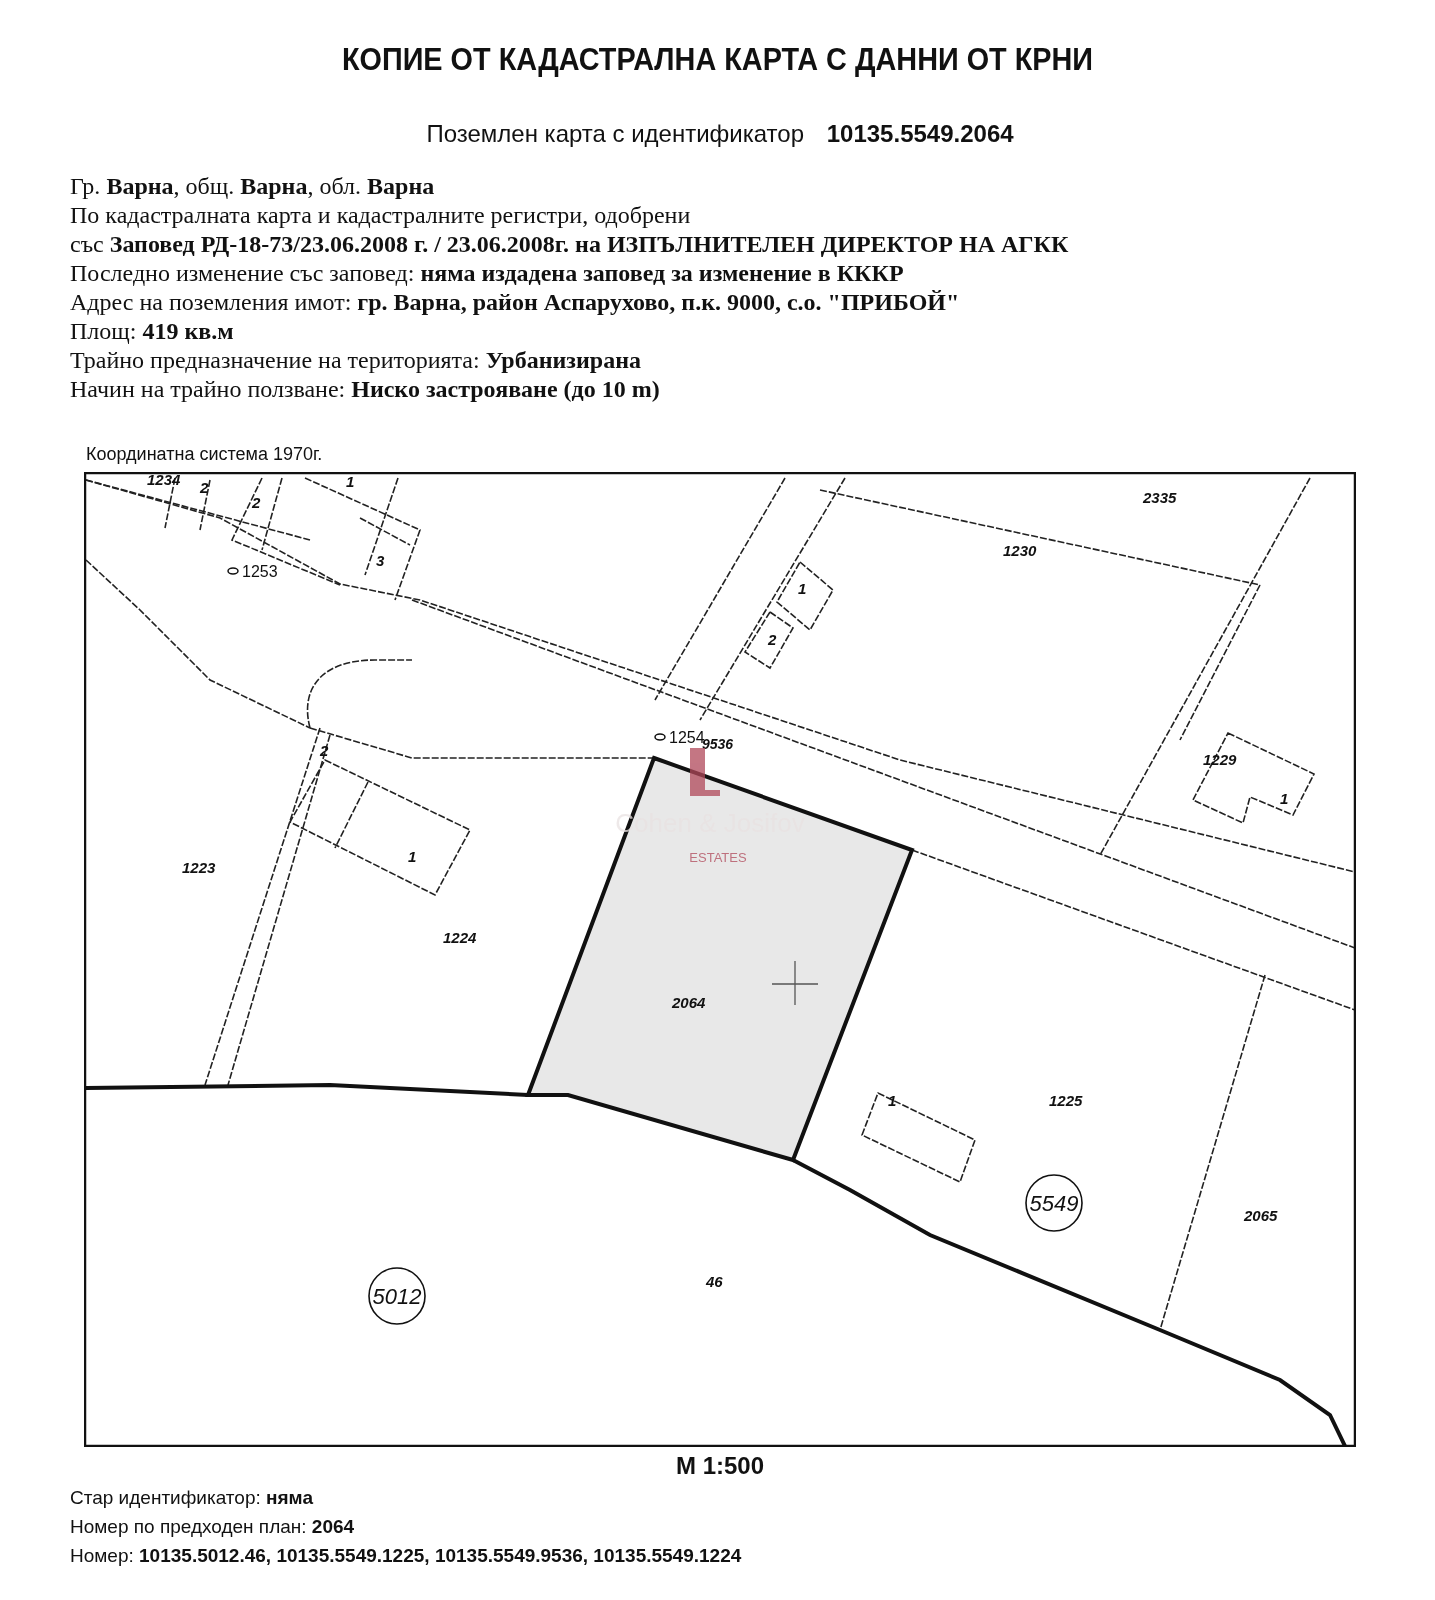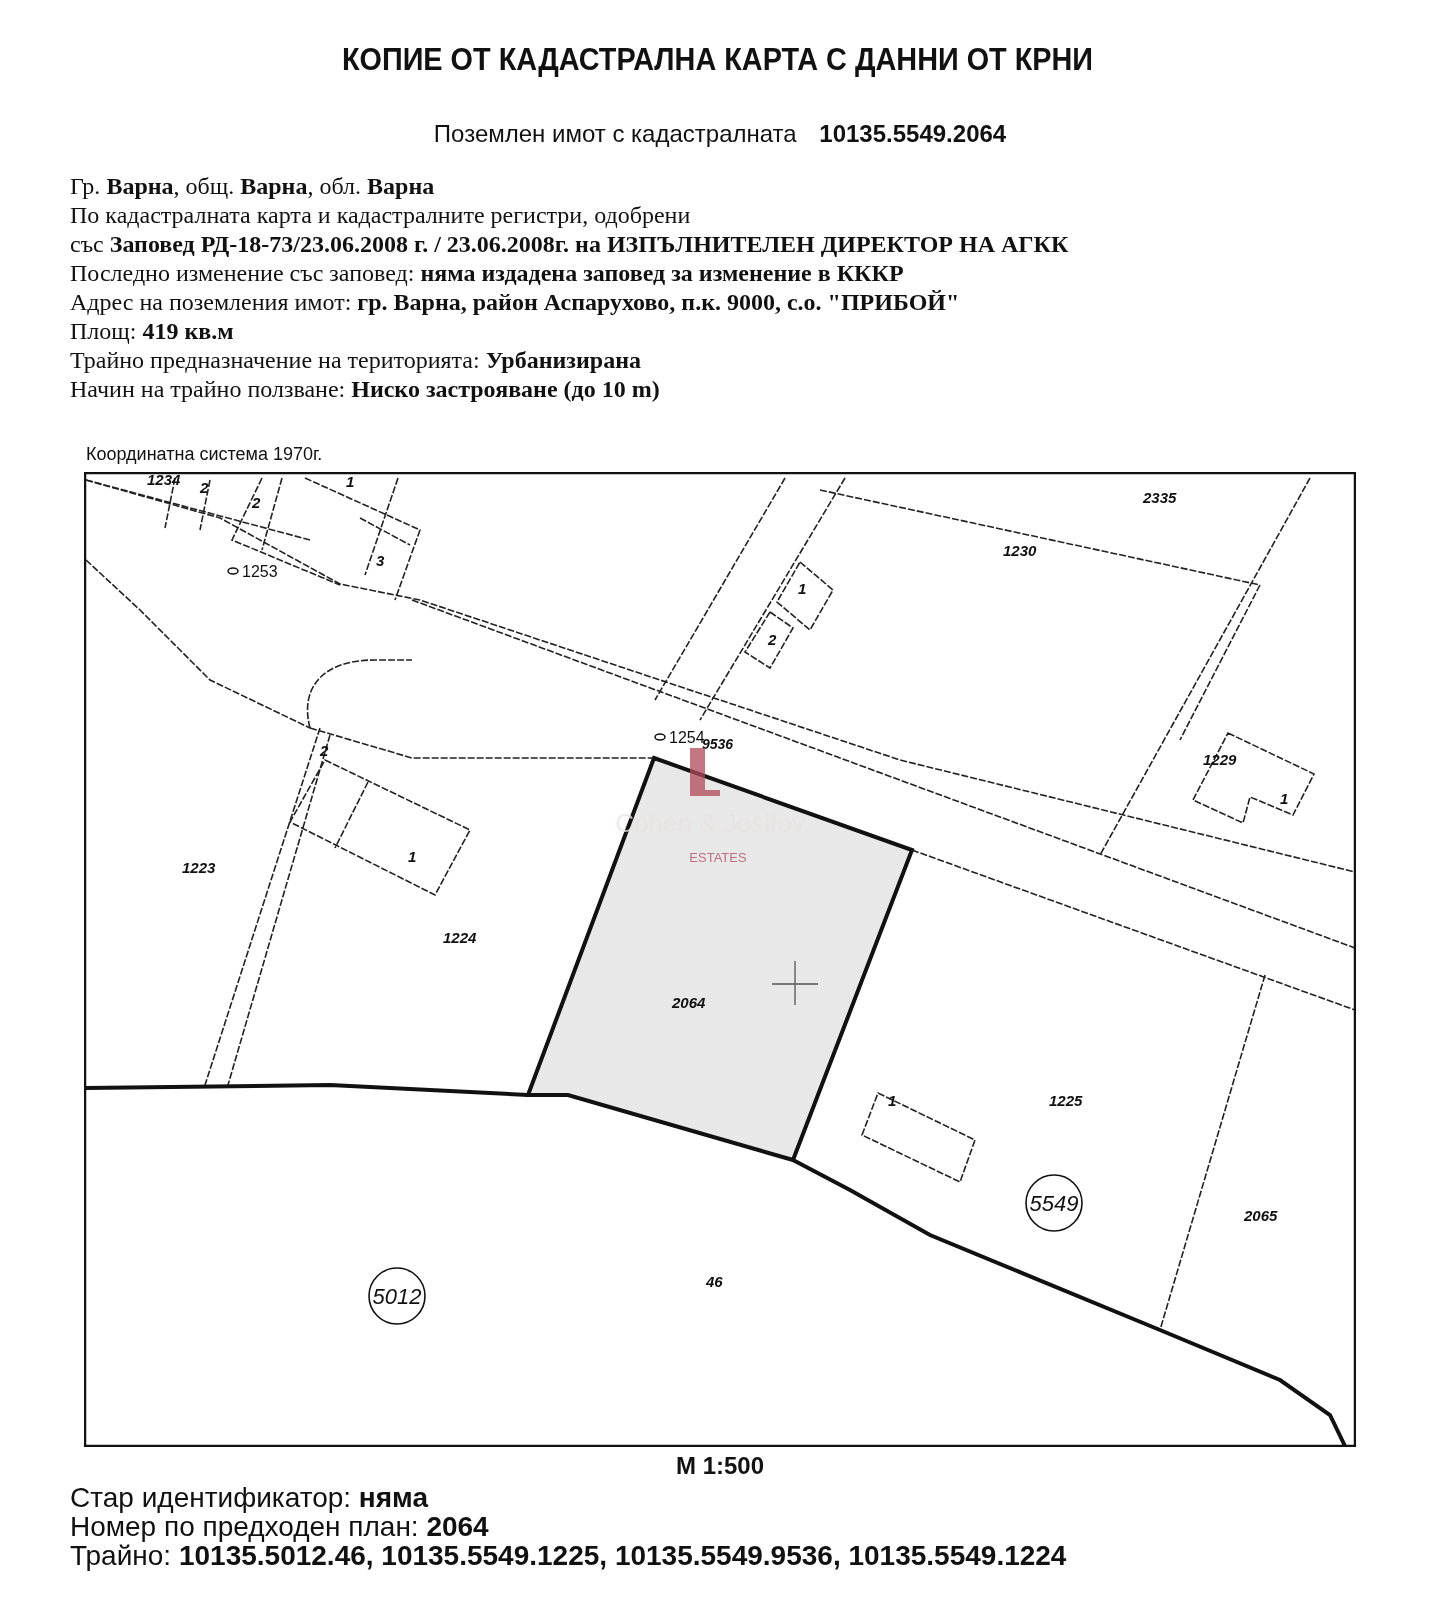--- a/index.html
+++ b/index.html
@@ -5,31 +5,31 @@
   html, body { margin: 0; padding: 0; background: #ffffff; }
   body { width: 1435px; height: 1600px; position: relative; overflow: hidden; color: #111; font-family: "Liberation Sans", sans-serif; }
   .title { position: absolute; left: 0; width: 1435px; top: 42px; text-align: center; font-size: 31px; font-weight: bold; letter-spacing: 0px; transform: scaleX(0.93); transform-origin: center; }
   .subtitle { position: absolute; left: 0; width: 1440px; top: 120px; text-align: center; font-size: 24px; }
   .subtitle b { font-weight: bold; margin-left: 16px; }
   .info { position: absolute; left: 70px; top: 172px; font-size: 24px; line-height: 29px; }
   .info .row { white-space: nowrap; font-family: Liberation Serif, serif; }
   .coord { position: absolute; left: 86px; top: 444px; font-size: 18px; }
   .map { position: absolute; left: 84px; top: 472px; width: 1272px; height: 975px; }
   .scale { position: absolute; left: 0; width: 1440px; top: 1452px; text-align: center; font-size: 24px; font-weight: bold; }
-  .footer { position: absolute; left: 70px; top: 1483px; font-size: 28px; line-height: 29px; }
+  .footer { position: absolute; left: 70px; top: 1483px; font-size: 19px; line-height: 29px; }
   .footer .row { white-space: nowrap; }
   svg text { font-family: "Liberation Sans", sans-serif; }
 </style>
 </head>
 <body>
 
 <div class="title">КОПИЕ ОТ КАДАСТРАЛНА КАРТА С ДАННИ ОТ КРНИ</div>
 
 <div class="subtitle">
-  <span>Поземлен имот с  кадастралната</span>
+  <span>Поземлен карта с  идентификатор</span>
   <b>10135.5549.2064</b>
 </div>
 
 <div class="info">
   <div class="row">
     <span>Гр. </span><b>Варна</b><span>, общ. </span><b>Варна</b><span>, обл. </span><b>Варна</b>
   </div>
   <div class="row">По кадастралната карта и кадастралните регистри, одобрени</div>
   <div class="row">
     <span>със </span><b>Заповед РД-18-73/23.06.2008 г. / 23.06.2008г. на ИЗПЪЛНИТЕЛЕН ДИРЕКТОР НА АГКК</b>
@@ -165,15 +165,15 @@
 <div class="scale">М 1:500</div>
 
 <div class="footer">
   <div class="row">
     <span>Стар идентификатор: </span><b>няма</b>
   </div>
   <div class="row">
     <span>Номер по предходен план: </span><b>2064</b>
   </div>
   <div class="row">
-    <span>Трайно: </span><b>10135.5012.46, 10135.5549.1225, 10135.5549.9536, 10135.5549.1224</b>
+    <span>Номер: </span><b>10135.5012.46, 10135.5549.1225, 10135.5549.9536, 10135.5549.1224</b>
   </div>
 </div>
 
 </body></html>

